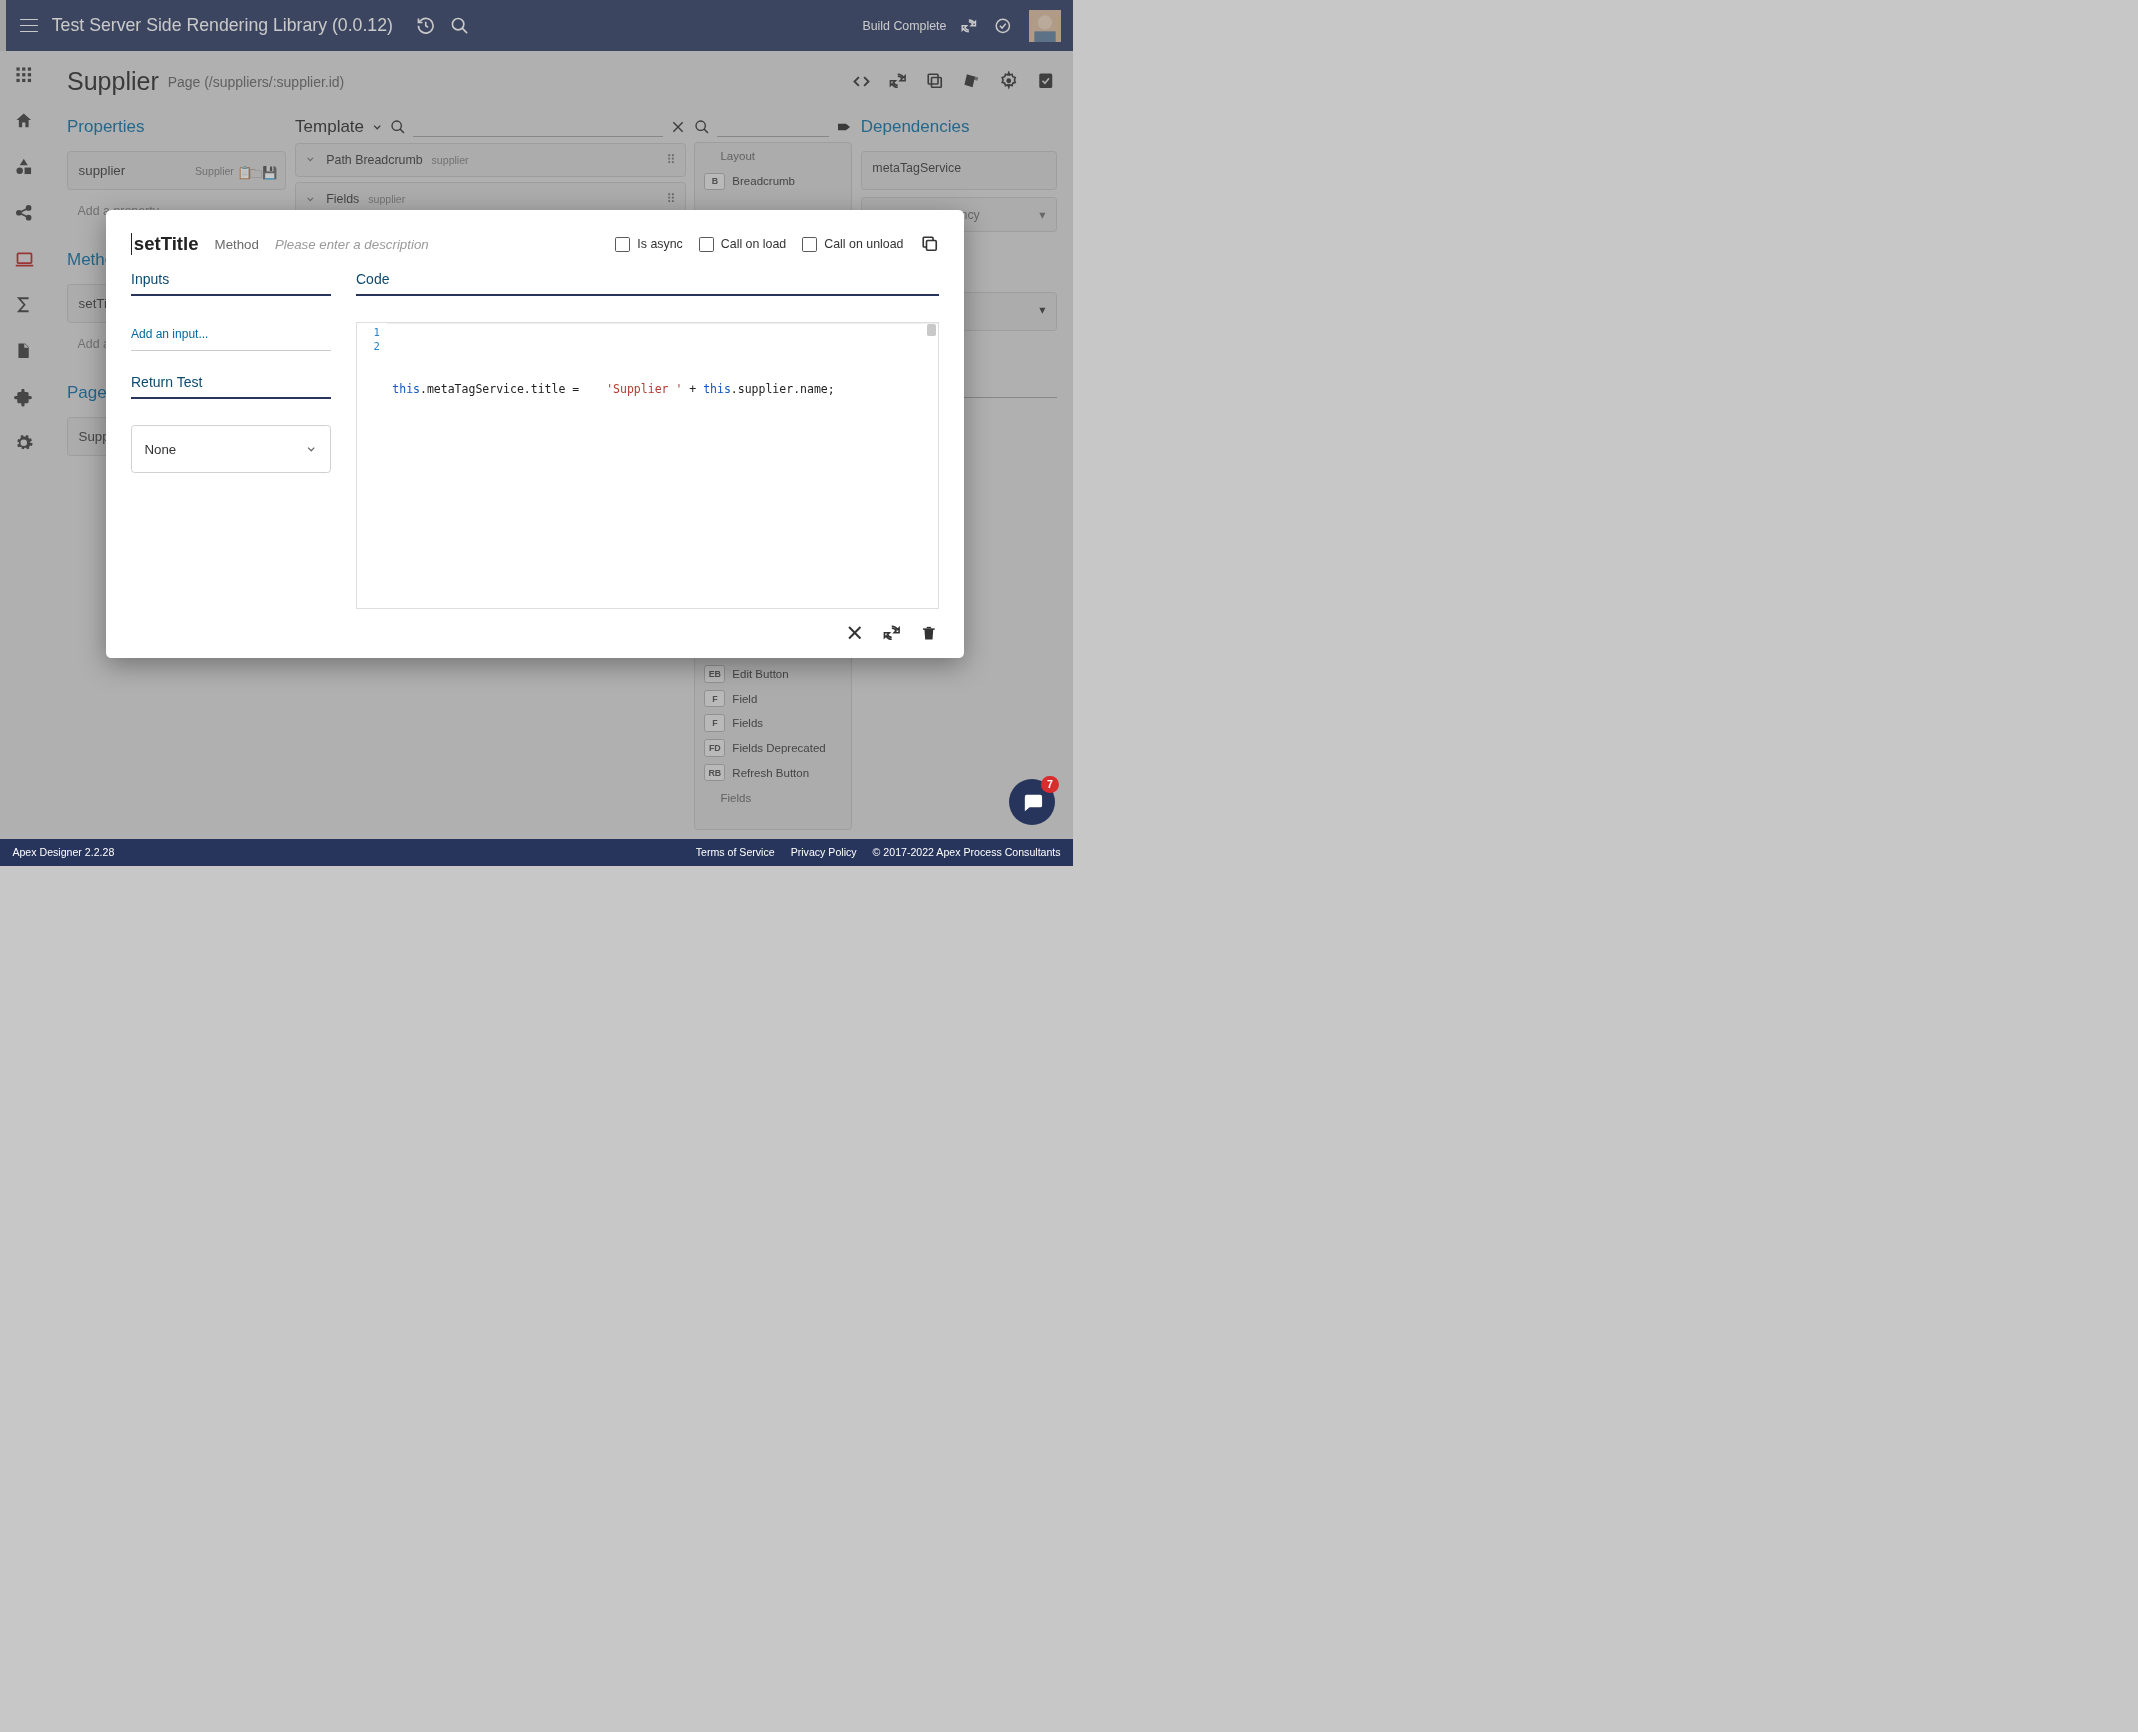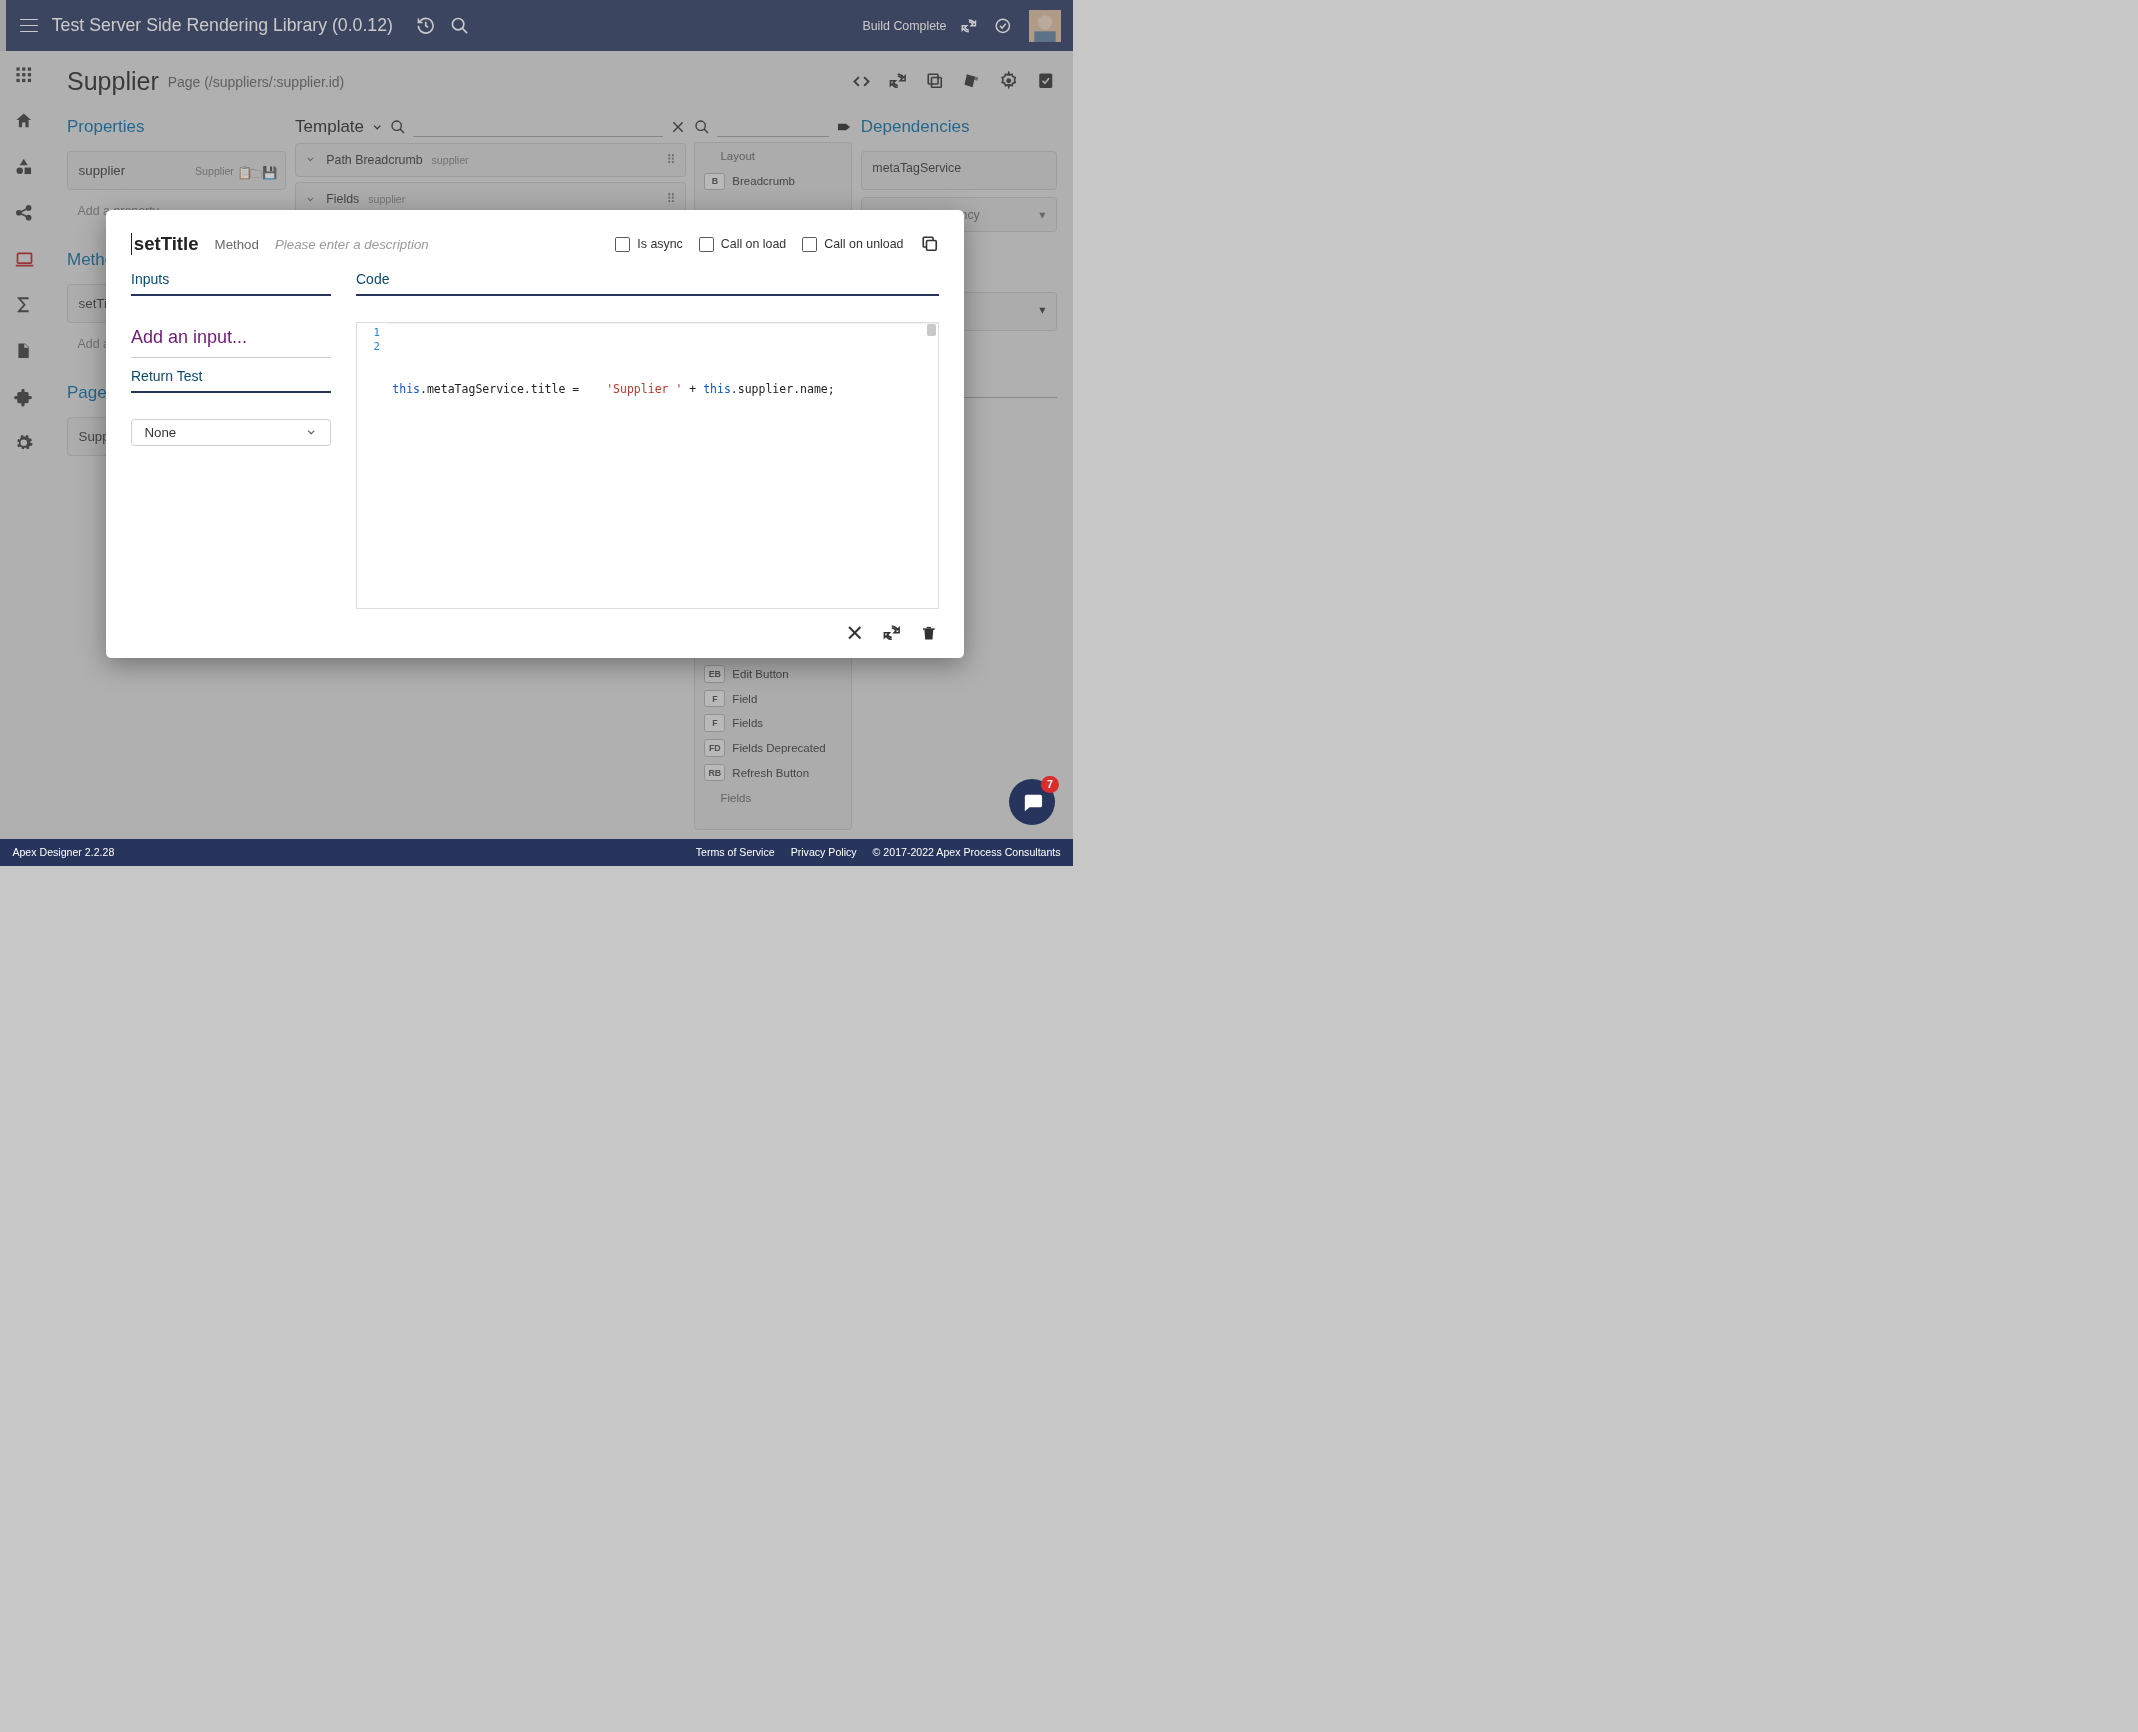--- a/index.html
+++ b/index.html
@@ -76,23 +76,23 @@
   .m-type { font-size:13.3px; color:#6a6a6a; }
   .m-desc { font-size:13.3px; color:#9a9a9a; font-style:italic; }
   .m-spacer { flex:1; }
   .chk { display:flex; align-items:center; gap:7px; font-size:12.4px; color:#333; }
   .chk-box { width:15px; height:15px; border:1.8px solid #5a5a5a; border-radius:1.8px; }
   .copy-ic { width:19.5px; height:19.5px; color:#333; }
 
   .modal-body { display:flex; gap:25px; flex:1; min-height:0; }
   .m-col-left { width:200px; }
   .m-section-title { font-size:14px; color:#0c4a6e; padding-bottom:7px; border-bottom:2.7px solid #27355d; margin-bottom:26px; font-weight:500;}
-  .m-add-input { color:#701a75; font-size:18px; border-bottom:0.9px solid #ccc; padding:5.3px 0 8.9px 0; margin-bottom:10px; }
+  .m-add-input { color:#0369a1; font-size:12px; border-bottom:0.9px solid #ccc; padding:5.3px 0 8.9px 0; margin-bottom:23px; }
   .m-return { }
-  .m-select { margin-top:10.6px; border:0.9px solid #d0d0d0; border-radius:3.5px; height:27px; display:flex; align-items:center; justify-content:space-between; padding:0 12.4px; font-size:13.3px; }
+  .m-select { margin-top:10.6px; border:0.9px solid #d0d0d0; border-radius:3.5px; height:48px; display:flex; align-items:center; justify-content:space-between; padding:0 12.4px; font-size:13.3px; }
 
   .m-col-right { flex:1; display:flex; flex-direction:column; }
   .code-box { flex:1; border:0.9px solid #dedede; font-family: Menlo, Consolas, monospace; font-size:11.5px; display:flex; background:#fff; overflow:hidden; }
   .gutter { width:30px; background:#fff; color:#2a88c9; text-align:right; padding:1.8px 7px 0 0; border-right:0; }
   .gutter div { height:14px; line-height:14px; font-size:10.6px;}
   .codelines { flex:1; padding:1.8px 5.3px; white-space:pre; color:#222; position:relative; border-top:0.9px solid #efefef;}
   .codelines .ln { height:14px; line-height:14px; }
   .tok-kw { color:#1457c3; }
   .tok-str { color:#b33a2f;margin-left:20px; }
   .codelines .active-bg { position:absolute; left:0; right:8.9px; top:0; height:14px; background:#f3f3f3; z-index:-1;}

